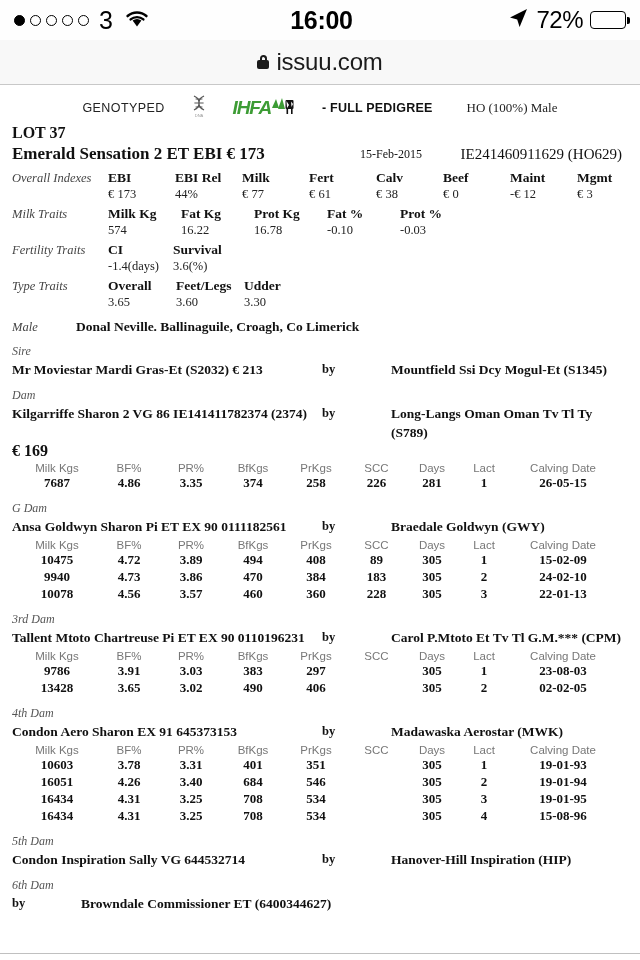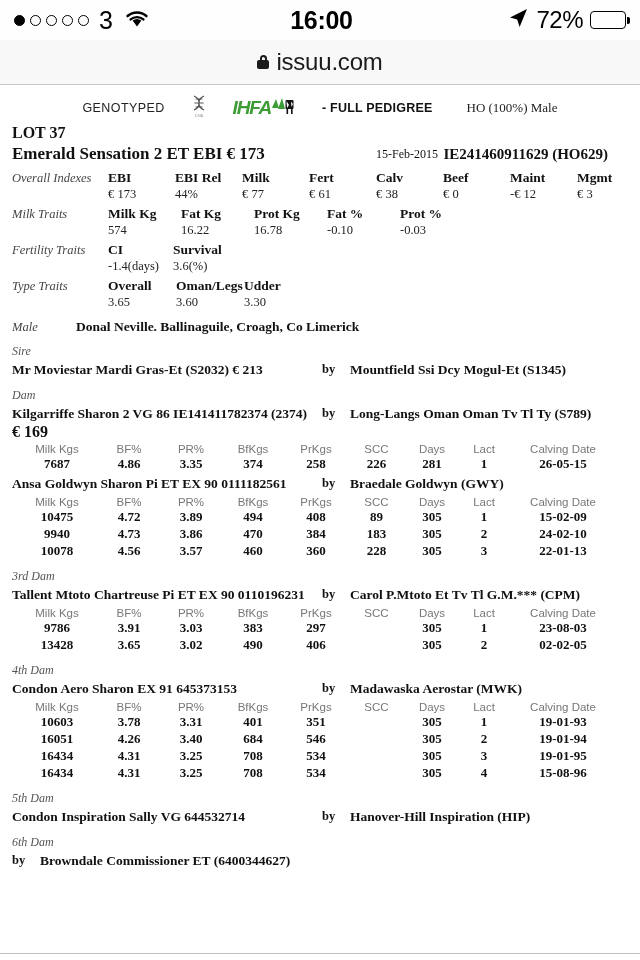--- a/index.html
+++ b/index.html
@@ -203,27 +203,27 @@
     margin-bottom: 4px;
   }
   .animalname {
     font-size: 17px;
     font-weight: bold;
     white-space: nowrap;
   }
   .dob {
     font-size: 12px;
     position: absolute;
-    left: 368px;
+    left: 352px;
   }
   .animalid {
     font-size: 15px;
-    font-weight: bold;
+    font-weight: normal;
     position: absolute;
-    right: 24px;
+    right: 10px;
   }
   .titlerow-wrap { position: relative; }
 
   
   .traitsec {
     display: flex;
     align-items: flex-start;
     margin-top: 2px;
   }
   .traitlabel {
@@ -295,20 +295,21 @@
   }
   .ped-by {
     font-size: 12.5px;
     width: 28px;
     flex: 0 0 28px;
     font-weight: bold;
   }
   .ped-sire {
     font-size: 13.5px;
     font-weight: bold;
+    margin-left: 41px;
   }
   .ped-extra {
     font-size: 16px;
     font-weight: bold;
     padding-left: 4px;
     line-height: 17px;
   }
 
   
   table.lact {
@@ -486,21 +487,21 @@
           <span class="c-fert">3.6(%)</span>
         </div>
       </div>
     </div>
 
     <div class="traitsec">
       <div class="traitlabel">Type Traits</div>
       <div class="traitgrid">
         <div class="rowhdr">
           <span class="c-type">Overall</span>
-          <span class="c-type">Oman/Legs</span>
+          <span class="c-type">Feet/Legs</span>
           <span class="c-type">Udder</span>
         </div>
         <div class="rowval">
           <span class="c-type">3.65</span>
           <span class="c-type">3.60</span>
           <span class="c-type">3.30</span>
         </div>
       </div>
     </div>
 
@@ -544,20 +545,21 @@
               <td class="c2">3.35</td>
               <td class="c3">374</td>
               <td class="c4">258</td>
               <td class="c5">226</td>
               <td class="c6">281</td>
               <td class="c7">1</td>
               <td class="c8">26-05-15</td>
             </tr>
           </tbody>
         </table>
+        <div class="ped-label">G Dam</div>
         <div class="ped-row">
           <span class="ped-name">Ansa Goldwyn Sharon Pi ET EX 90 0111182561</span>
           <span class="ped-by">by</span>
           <span class="ped-sire">Braedale Goldwyn (GWY)</span>
         </div>
         <table class="lact">
           <thead>
             <tr>
               <th class="c0">Milk Kgs</th>
               <th class="c1">BF%</th>

